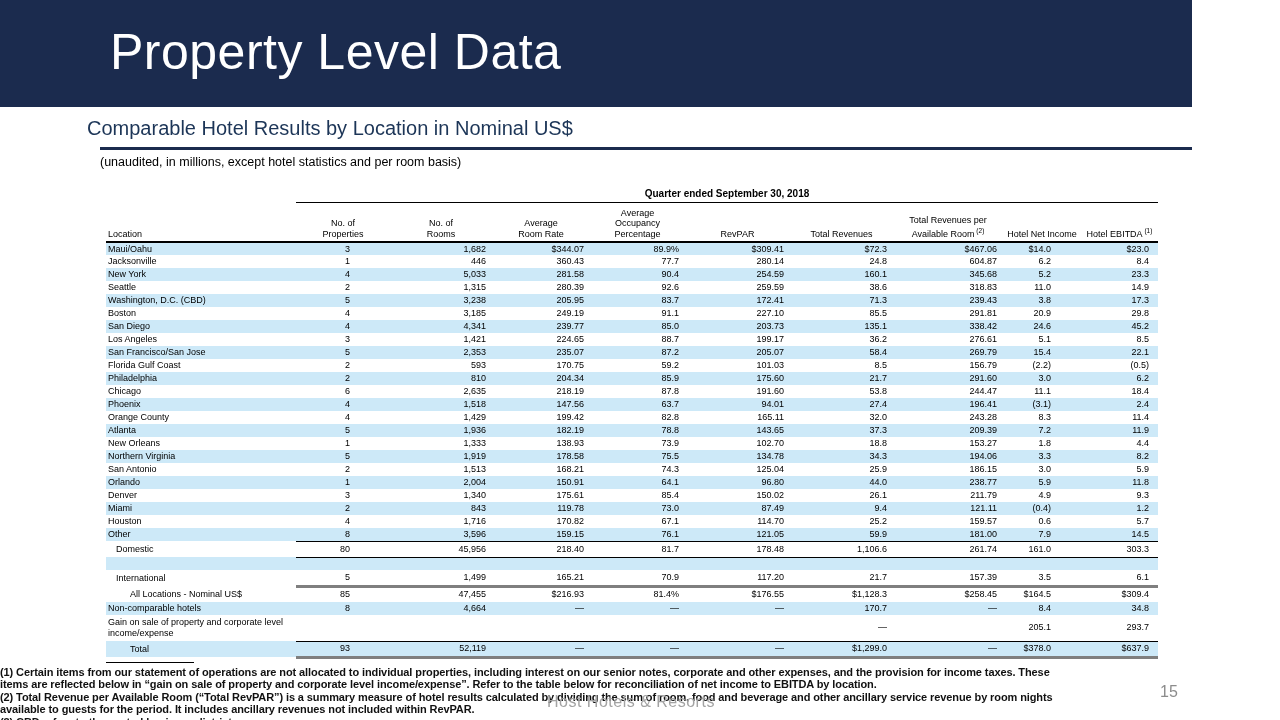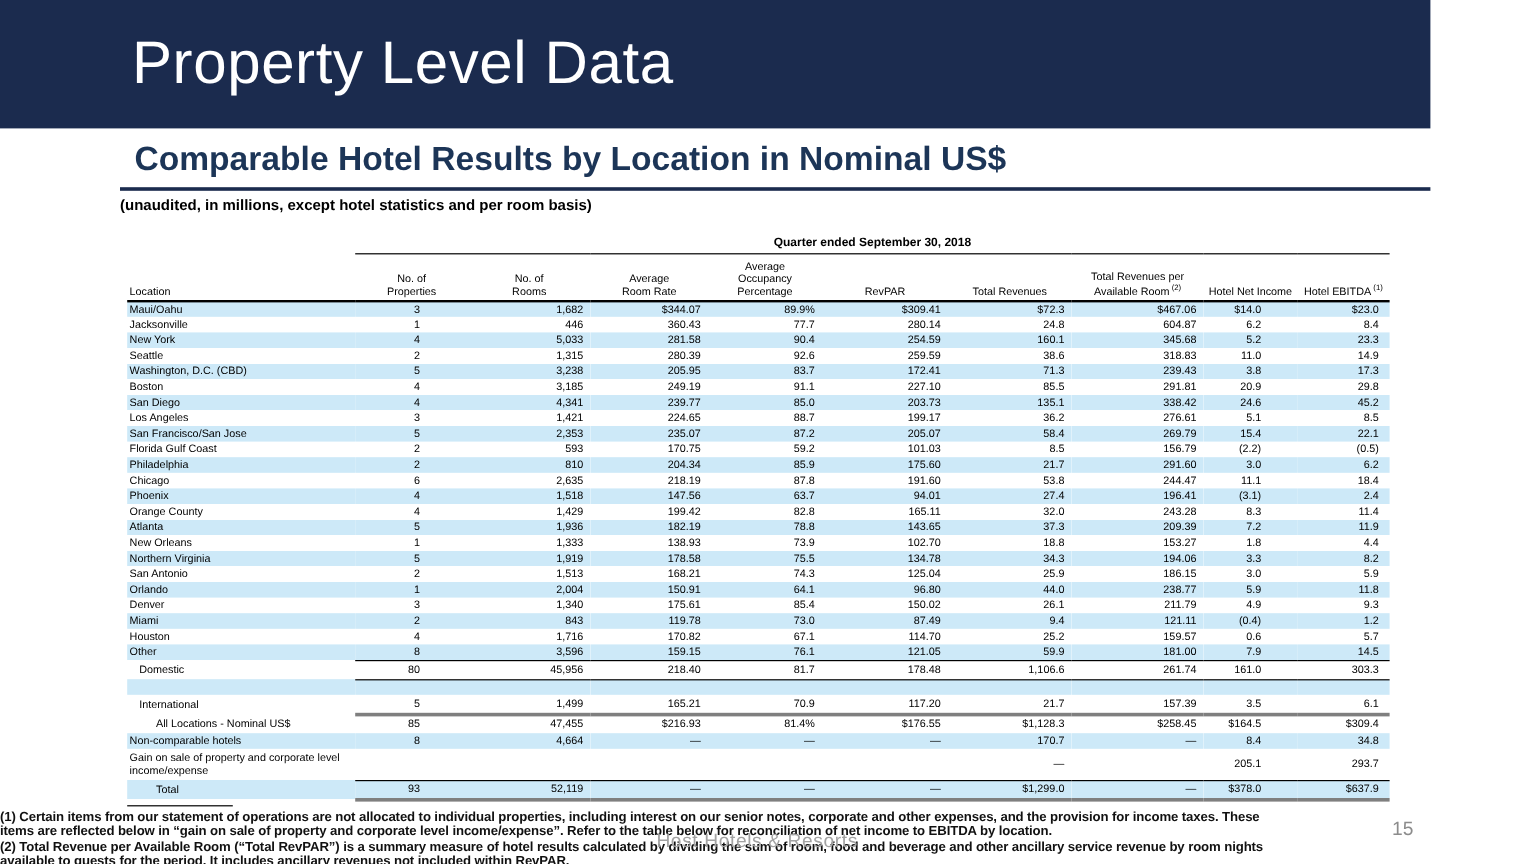--- a/index.html
+++ b/index.html
@@ -3,23 +3,23 @@
 <meta charset="utf-8">
 <style>
   * { margin:0; padding:0; box-sizing:border-box; }
   body { font-family:"Liberation Sans", sans-serif; background:#fff; }
   .slide { position:relative; width:1192px; height:720px; background:#fff; overflow:hidden; }
 
   .top-band { position:absolute; left:0; top:0; width:1280px; height:107px; background:#1b2b4e; }
   .slide-title { color:#ffffff; font-size:50px; font-weight:400; line-height:104px; padding-left:110px; letter-spacing:0.5px; }
 
   .content { position:absolute; left:0; top:107px; width:1280px; }
-  .section-heading { color:#1c3557; font-size:28px; font-weight:bold; margin:10px 0 0 112px; }
+  .section-heading { color:#1c3557; font-size:20px; font-weight:normal; margin:10px 0 0 87px; }
   .heading-rule { margin:7px 0 0 100px; width:1097px; height:0; border-top:3px solid #1b2b4e; }
-  .table-caption { margin:5px 0 15px 100px; font-size:12.5px; font-weight:bold; color:#000; }
+  .table-caption { margin:5px 0 15px 100px; font-size:12.5px; font-weight:normal; color:#000; }
 
   table.results { border-collapse:collapse; table-layout:fixed; width:1052px; margin:8px 0 0 106px; font-size:9px; color:#000; }
   table.results th, table.results td { font-weight:normal; overflow:hidden; }
 
   thead th.period-cell { text-align:center; font-weight:bold; font-size:10px; height:18px; vertical-align:bottom; border-bottom:1px solid #000; padding-bottom:3px; }
   thead tr.col-head th { vertical-align:bottom; text-align:center; height:40px; padding-bottom:2px; border-bottom:2px solid #000; line-height:10.5px; }
   thead tr.col-head th .lbl { white-space:pre-line; }
   thead tr.col-head th sup { font-size:6.5px; vertical-align:super; }
   thead tr.col-head th.col-loc { text-align:left; padding-left:2px; }
 

